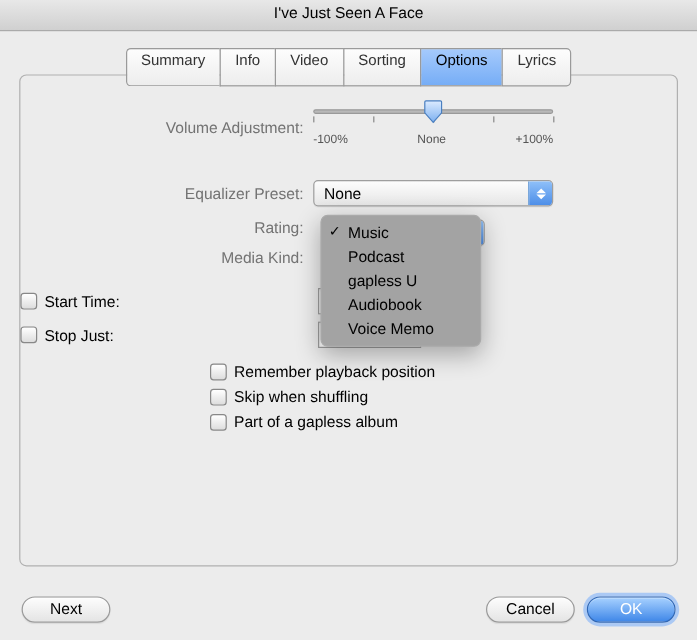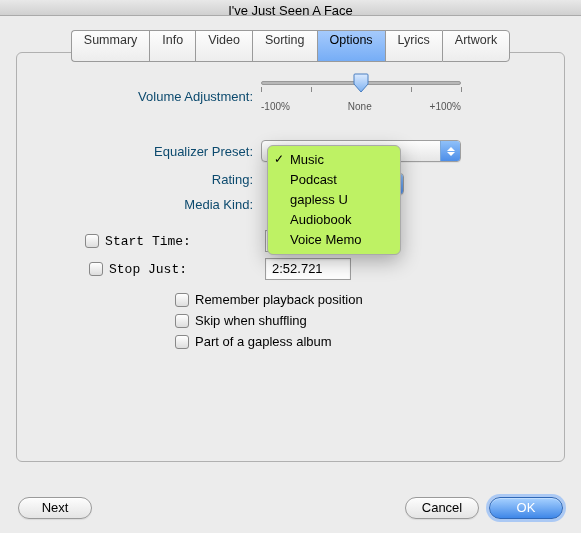--- a/index.html
+++ b/index.html
@@ -6,21 +6,21 @@
 body {
   font-family: "Lucida Grande", "Helvetica Neue", Arial, sans-serif;
   font-size: 13px;
   background: #ececec;
   width: 581px;
   height: 533px;
   overflow: hidden;
   color: #000;
 }
 .titlebar {
-  height: 16px;
+  height: 26px;
   background: linear-gradient(to bottom, #e8e8e8 0%, #d0d0d0 100%);
   border-bottom: 1px solid #aaa;
   text-align: center;
   line-height: 22px;
   font-size: 13px;
   color: #000;
 }
 .content {
   padding: 14px 16px 0 16px;
   position: relative;
@@ -61,21 +61,21 @@
 .row {
   display: flex;
   align-items: center;
   margin-bottom: 10px;
 }
 .row .label {
   width: 244px;
   text-align: right;
   padding-right: 8px;
   font-size: 13px;
-  color: #0c4a6e;
+  color: #737373;
 }
 .slider-wrap { width: 200px; position: relative; }
 .slider-track {
   height: 4px;
   background: #b8b8b8;
   border: 1px solid #999;
   border-radius: 2px;
   position: relative;
 }
 .slider-thumb {
@@ -150,28 +150,28 @@
   height: 14px;
   background: linear-gradient(to bottom,#fff,#ddd);
   border: 1px solid #888;
   border-radius: 3px;
   display: inline-block;
   vertical-align: middle;
   margin-right: 6px;
 }
 .check-label { font-size: 13px; color: #000; }
 .row-checktext { display: flex; align-items: center; margin-bottom: 6px; }
-.row-checktext .label-col { width: 248px; text-align: right; display:flex; justify-content:center; align-items:center; padding-right:6px;font-family:Liberation Mono, monospace;}
+.row-checktext .label-col { width: 248px; text-align: right; display:flex; justify-content:flex-start; align-items:center; padding-right:6px;}
 .row-check-only { margin-left: 158px; margin-bottom: 6px; display:flex; align-items:center;}
 .dropdown-menu {
   position: absolute;
   left: 250px;
-  top: 92px;
+  top: 116px;
   width: 134px;
-  background: #bef264;
+  background: #a3a3a3;
   border: 1px solid #aaa;
   border-radius: 6px;
   box-shadow: 0 6px 20px rgba(0,0,0,0.3);
   padding: 4px 0;
   z-index: 10;
 }
 .dropdown-menu .item {
   padding: 1px 10px 1px 22px;
   font-size: 13px;
   line-height: 18px;
@@ -230,21 +230,20 @@
 </div>
 
 <div class="content">
   <div class="tabs">
     <div class="tab">Summary</div>
     <div class="tab">Info</div>
     <div class="tab">Video</div>
     <div class="tab">Sorting</div>
     <div class="tab active">Options</div>
     <div class="tab">Lyrics</div>
-    <div class="tab">Artwork</div>
   </div>
 
   <div class="panel">
 
     <div class="row">
       <div class="label">Volume Adjustment:</div>
       <div class="slider-wrap">
         <div class="slider-track"></div>
         <div class="ticks">
           <span style="left:0%"></span>

